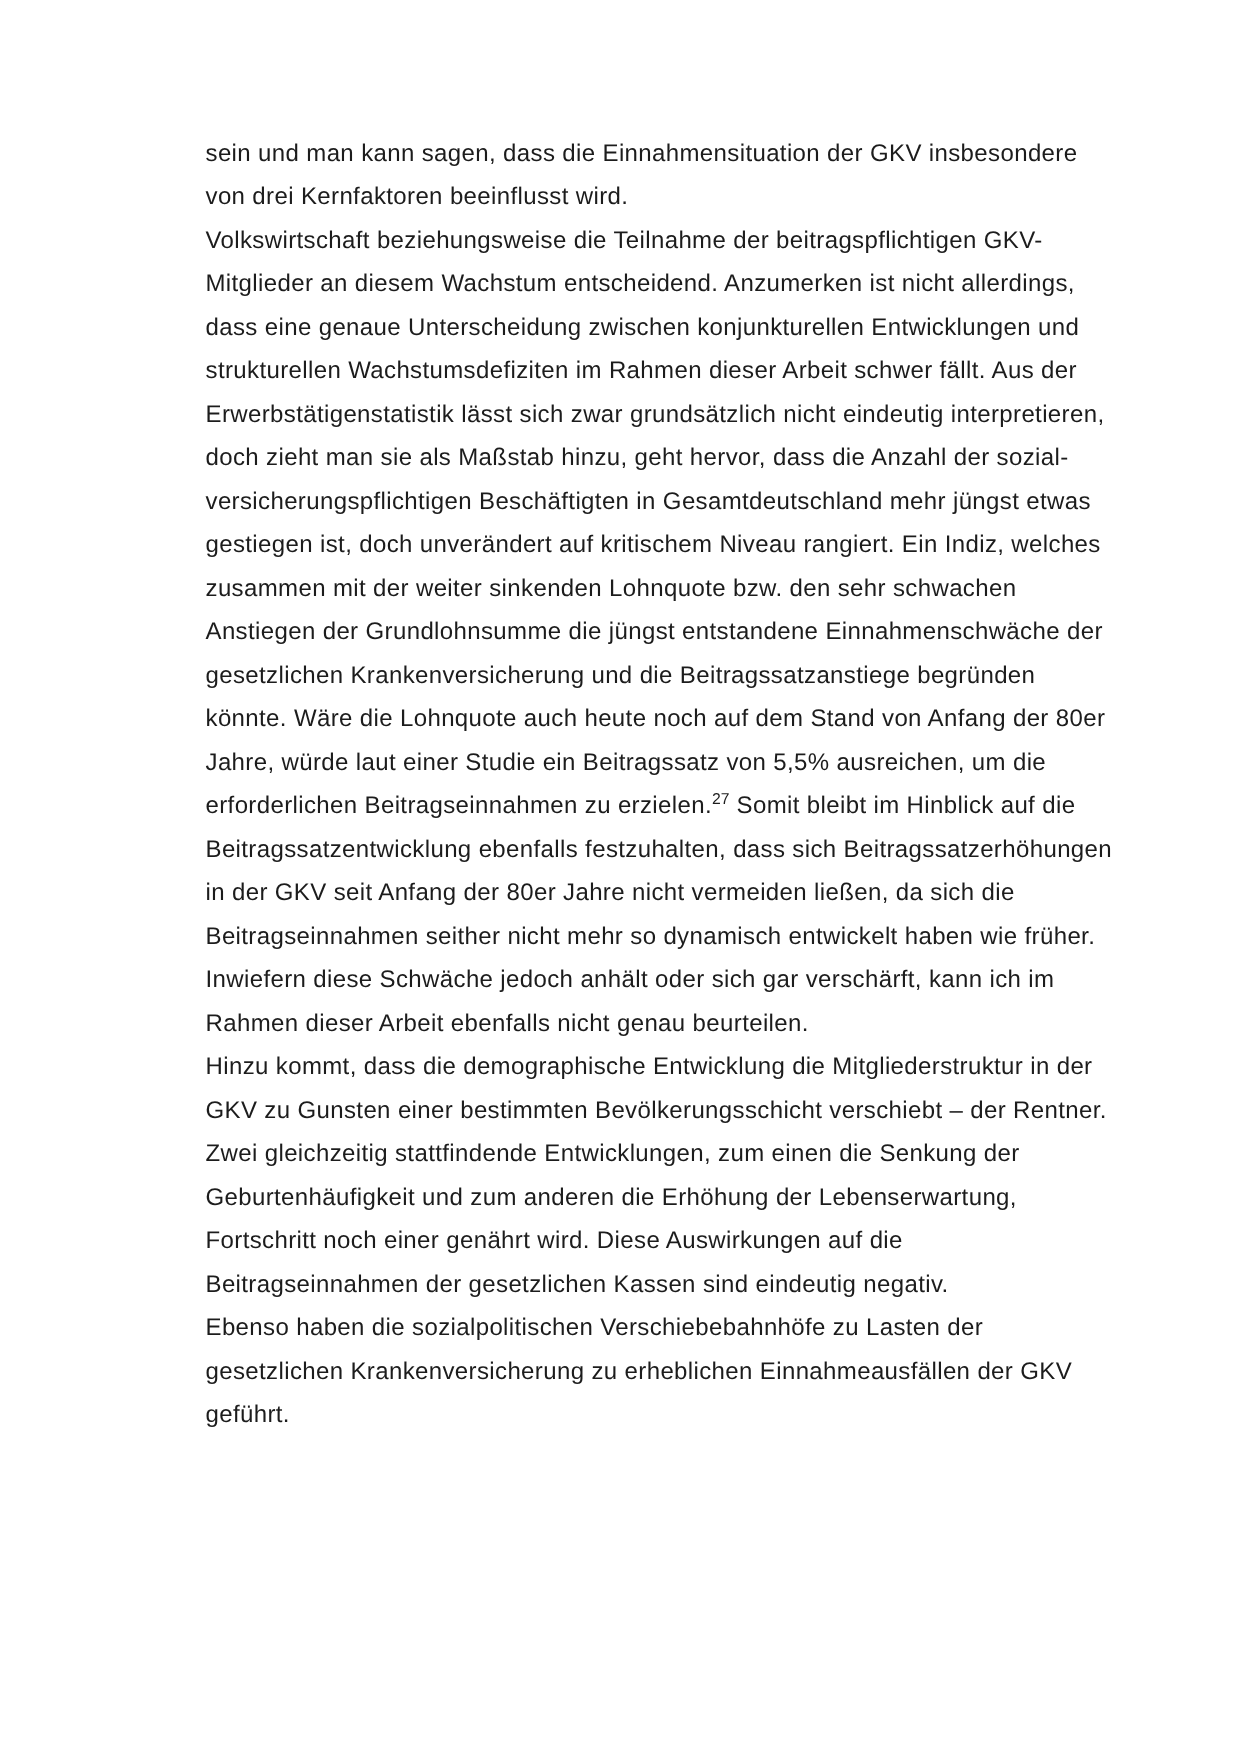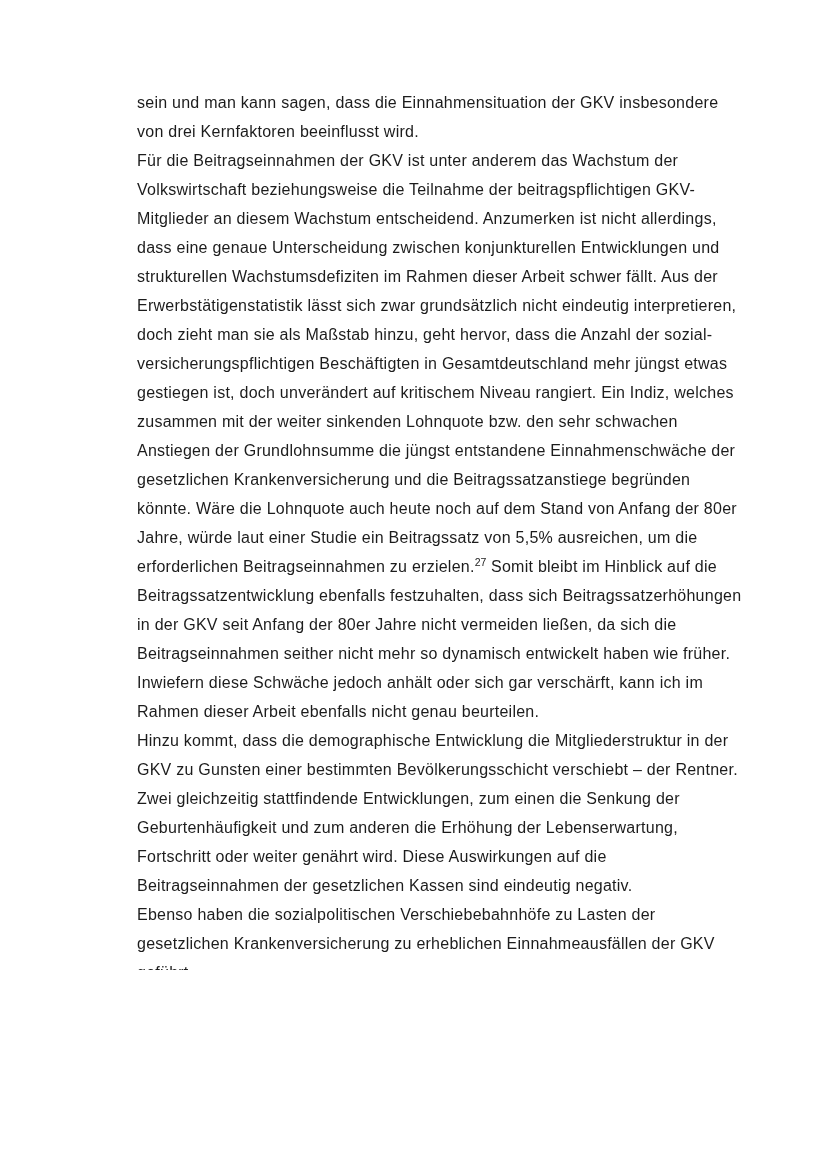--- a/index.html
+++ b/index.html
@@ -69,21 +69,20 @@
   }
 </style>
 </head>
 <body>
 
 <div class="page">
 
   <div class="body-text">
       <div class="line">sein und man kann sagen, dass die Einnahmensituation der GKV insbesondere</div>
       <div class="line">von drei Kernfaktoren beeinflusst wird.</div>
-      <div class="line">Für die Beitragseinnahmen der GKV ist unter anderem das Wachstum der</div>
       <div class="line">Volkswirtschaft beziehungsweise die Teilnahme der beitragspflichtigen GKV-</div>
       <div class="line">Mitglieder an diesem Wachstum entscheidend. Anzumerken ist nicht allerdings,</div>
       <div class="line">dass eine genaue Unterscheidung zwischen konjunkturellen Entwicklungen und</div>
       <div class="line">strukturellen Wachstumsdefiziten im Rahmen dieser Arbeit schwer fällt. Aus der</div>
       <div class="line">Erwerbstätigenstatistik lässt sich zwar grundsätzlich nicht eindeutig interpretieren,</div>
       <div class="line">doch zieht man sie als Maßstab hinzu, geht hervor, dass die Anzahl der sozial-</div>
       <div class="line">versicherungspflichtigen Beschäftigten in Gesamtdeutschland mehr jüngst etwas</div>
       <div class="line">gestiegen ist, doch unverändert auf kritischem Niveau rangiert. Ein Indiz, welches</div>
       <div class="line">zusammen mit der weiter sinkenden Lohnquote bzw. den sehr schwachen</div>
       <div class="line">Anstiegen der Grundlohnsumme die jüngst entstandene Einnahmenschwäche der</div>
@@ -93,21 +92,21 @@
       <div class="line"><span>erforderlichen Beitragseinnahmen zu erzielen.</span><sup>27</sup><span> Somit bleibt im Hinblick auf die</span></div>
       <div class="line">Beitragssatzentwicklung ebenfalls festzuhalten, dass sich Beitragssatzerhöhungen</div>
       <div class="line">in der GKV seit Anfang der 80er Jahre nicht vermeiden ließen, da sich die</div>
       <div class="line">Beitragseinnahmen seither nicht mehr so dynamisch entwickelt haben wie früher.</div>
       <div class="line">Inwiefern diese Schwäche jedoch anhält oder sich gar verschärft, kann ich im</div>
       <div class="line">Rahmen dieser Arbeit ebenfalls nicht genau beurteilen.</div>
       <div class="line">Hinzu kommt, dass die demographische Entwicklung die Mitgliederstruktur in der</div>
       <div class="line">GKV zu Gunsten einer bestimmten Bevölkerungsschicht verschiebt – der Rentner.</div>
       <div class="line">Zwei gleichzeitig stattfindende Entwicklungen, zum einen die Senkung der</div>
       <div class="line">Geburtenhäufigkeit und zum anderen die Erhöhung der Lebenserwartung,</div>
-      <div class="line">Fortschritt oder weiter genährt wird. Diese Auswirkungen auf die</div>
+      <div class="line">Fortschritt noch einer genährt wird. Diese Auswirkungen auf die</div>
       <div class="line">Beitragseinnahmen der gesetzlichen Kassen sind eindeutig negativ.</div>
       <div class="line">Ebenso haben die sozialpolitischen Verschiebebahnhöfe zu Lasten der</div>
       <div class="line">gesetzlichen Krankenversicherung zu erheblichen Einnahmeausfällen der GKV</div>
       <div class="line">geführt.</div>
     </div>
 
   <div class="footnote-rule"></div>
 
   <div class="footnote">
     <sup>27</sup><span> vgl. Deutsche Krankenhausgesellschaft (DKG) (2003)</span>

